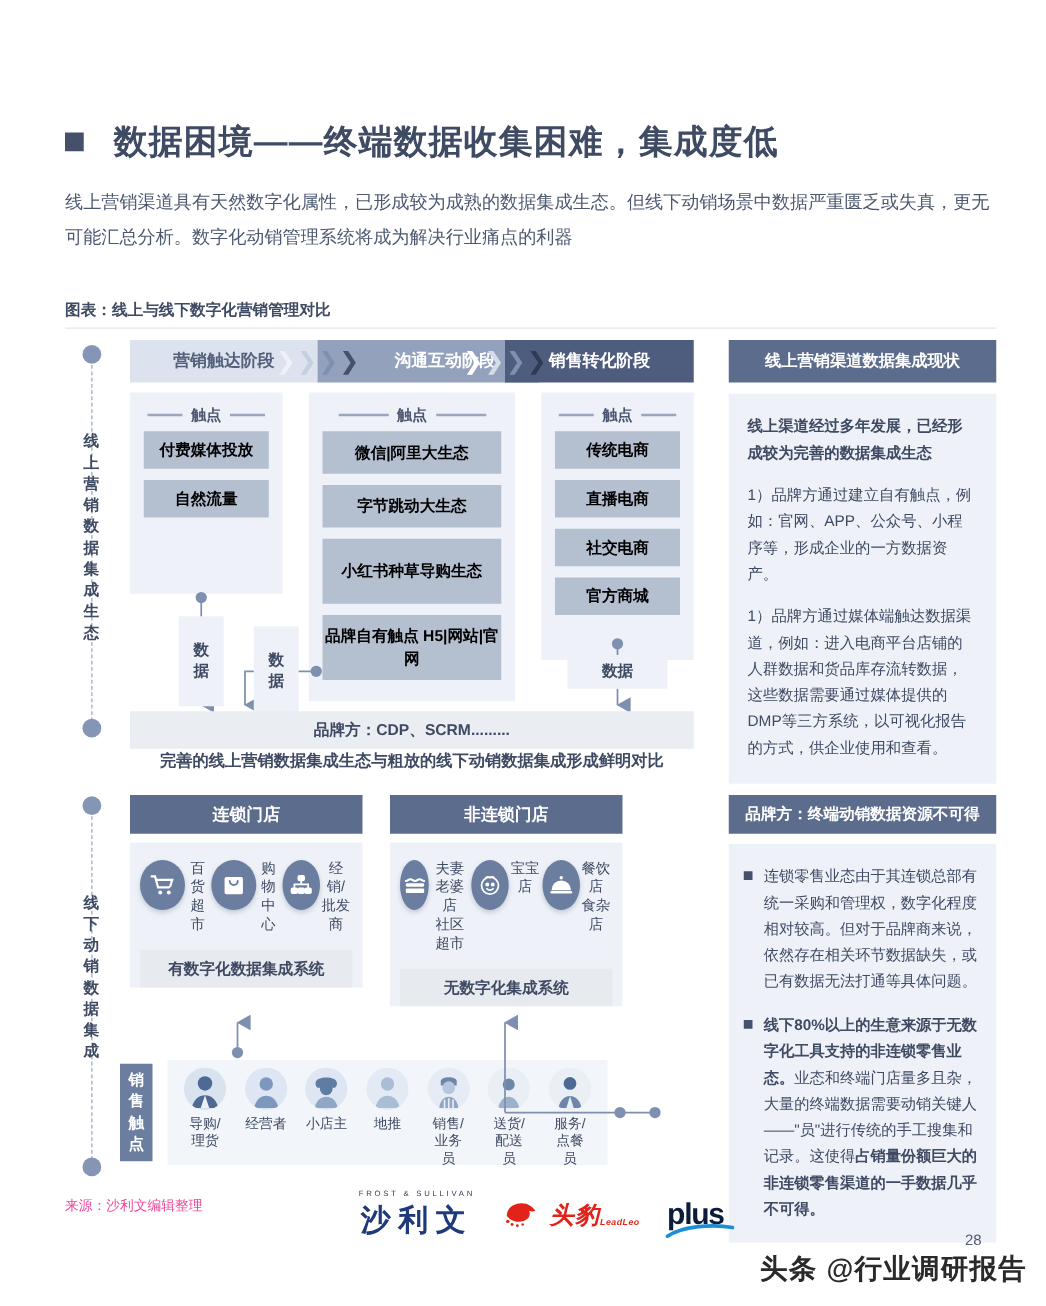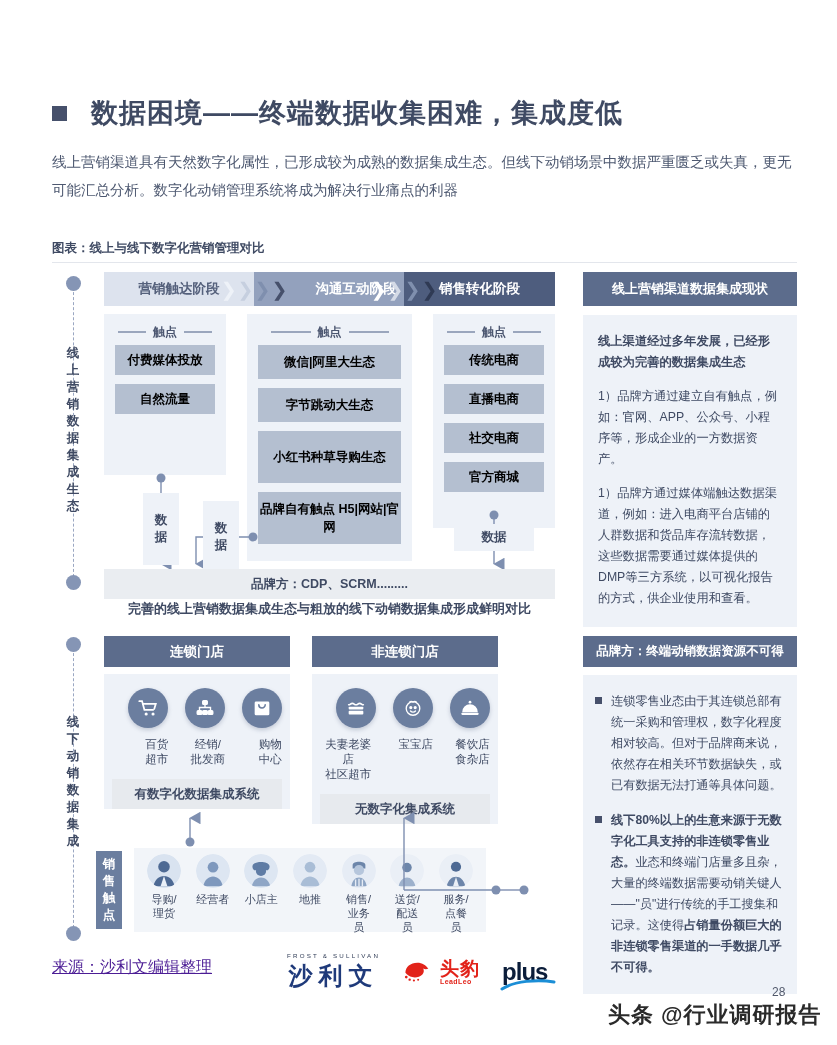--- a/index.html
+++ b/index.html
@@ -85,21 +85,21 @@
 
   
   .bot-wrap{position:absolute;left:104px;top:636px;width:451px;height:300px;}
   .store{position:absolute;top:0;}
   .storeA{left:0;width:186px;}
   .storeB{left:208px;width:186px;}
   .store-head{height:31px;background:#5c6c8c;color:#fff;font-size:13.5px;font-weight:bold;
      display:flex;align-items:center;justify-content:center;}
   .store-body{margin-top:7px;background:#eef2f8;padding:14px 8px 0 8px;}
   .icon-row{display:flex;justify-content:space-around;align-items:flex-start;}
-  .icon-cell{display:flex;flex-direction:column;align-items:flex-end;width:56px;}
+  .icon-cell{display:flex;flex-direction:row;align-items:flex-start;width:56px;}
   .circ{width:40px;height:40px;border-radius:50%;background:#6b7e9f;display:flex;align-items:center;
      justify-content:center;margin-bottom:9px;box-shadow:0 2px 4px rgba(80,95,125,.28);}
   .circ svg{display:block;}
   .icon-cap{font-size:11.5px;line-height:15px;text-align:center;color:#3f4a63;}
   .sys-bar{margin-top:12px;background:#e7eaee;height:30px;display:flex;align-items:center;
      justify-content:center;font-size:12.5px;font-weight:bold;color:#3f4a63;}
 
   
   .sales-label{position:absolute;left:-8px;top:215px;width:26px;height:78px;background:#6b7e9f;
      color:#fff;font-size:12.5px;font-weight:bold;display:flex;align-items:center;justify-content:center;
@@ -115,27 +115,27 @@
   .bp-head{height:31px;background:#5c6c8c;color:#fff;font-size:12.5px;font-weight:bold;
      display:flex;align-items:center;justify-content:center;}
   .bp-body{margin-top:8px;background:#eef2f8;padding:16px 14px 16px 12px;}
   .bullet-item{display:flex;gap:9px;margin-bottom:14px;}
   .bullet-item:last-child{margin-bottom:0;}
   .bsq{width:7px;height:7px;background:#46506b;flex:0 0 auto;margin-top:6px;}
   .btxt{font-size:12.2px;line-height:21px;color:#3f4a63;}
   .btxt .bold{font-weight:bold;}
 
   
-  .source{position:absolute;left:52px;top:957px;font-size:16px;color:#4c1d95;text-decoration:underline;}
+  .source{position:absolute;left:52px;top:957px;font-size:11px;color:#ec4899;}
   .logos{position:absolute;left:287px;top:952px;display:flex;align-items:center;gap:22px;}
   .logo-fs{display:flex;flex-direction:column;align-items:center;}
   .logo-fs .fs-small{font-size:6.2px;letter-spacing:2.2px;color:#2f3b55;margin-bottom:1px;}
   .logo-fs .fs-big{font-size:24px;font-weight:bold;color:#1f3a7a;letter-spacing:6px;}
   .logo-ll{display:flex;align-items:center;gap:4px;}
-  .logo-ll .ll-tx{display:flex;flex-direction:column;align-items:flex-start;}
+  .logo-ll .ll-tx{display:flex;flex-direction:row;align-items:flex-end;font-style:italic;}
   .logo-ll .ll-cn{font-size:19px;font-weight:bold;color:#e2231a;letter-spacing:1px;line-height:19px;}
   .logo-ll .ll-en{font-size:7px;font-weight:bold;color:#e2231a;letter-spacing:.4px;}
   .logo-plus{position:relative;font-size:24px;font-weight:bold;color:#0b1d3a;letter-spacing:-1px;}
 
   .pageno{position:absolute;left:772px;top:985px;font-size:12px;color:#51596b;}
   .watermark{position:absolute;left:608px;top:1000px;font-size:22px;font-weight:bold;color:#2a2a2a;
      letter-spacing:1px;white-space:nowrap;}
 </style>
 </head>
 <body>
@@ -263,38 +263,38 @@
                 <path d="M2.5 4.5h3l2.6 9.5h9.6"></path>
                   <path d="M6.5 7.5h14l-1.7 5.5"></path>
                 <circle cx="10" cy="18.5" r="1.7" fill="#fff" stroke="none"></circle>
                 <circle cx="17.5" cy="18.5" r="1.7" fill="#fff" stroke="none"></circle>
               </svg>
             </div>
             <div class="icon-cap">百货<br>超市</div>
           </div>
           <div class="icon-cell">
             <div class="circ">
+              <svg width="22" height="22" viewBox="0 0 24 24">
+                <rect x="4" y="5" width="16" height="15" rx="1.5" fill="#fff"></rect>
+                <path d="M8.5 8.5a3.5 3.5 0 0 0 7 0" fill="none" stroke="#6b7e9f" stroke-width="1.7" stroke-linecap="round"></path>
+              </svg>
+            </div>
+            <div class="icon-cap">购物<br>中心</div>
+          </div>
+          <div class="icon-cell">
+            <div class="circ">
               <svg width="22" height="22" viewBox="0 0 24 24" fill="#fff" stroke="#fff" stroke-width="1.5">
                 <rect x="9.5" y="4" width="5" height="4" rx="1"></rect>
                 <rect x="3.5" y="15" width="5" height="4" rx="1"></rect>
                 <rect x="9.5" y="15" width="5" height="4" rx="1"></rect>
                 <rect x="15.5" y="15" width="5" height="4" rx="1"></rect>
                 <path d="M12 8.2v3.3M6 15v-3.5h12V15" fill="none"></path>
               </svg>
             </div>
             <div class="icon-cap">经销/<br>批发商</div>
-          </div>
-          <div class="icon-cell">
-            <div class="circ">
-              <svg width="22" height="22" viewBox="0 0 24 24">
-                <rect x="4" y="5" width="16" height="15" rx="1.5" fill="#fff"></rect>
-                <path d="M8.5 8.5a3.5 3.5 0 0 0 7 0" fill="none" stroke="#6b7e9f" stroke-width="1.7" stroke-linecap="round"></path>
-              </svg>
-            </div>
-            <div class="icon-cap">购物<br>中心</div>
           </div>
         </div>
         <div class="sys-bar">有数字化数据集成系统</div>
       </div>
     </div>
 
     <div class="store storeB">
       <div class="store-head">非连锁门店</div>
       <div class="store-body">
         <div class="icon-row">

